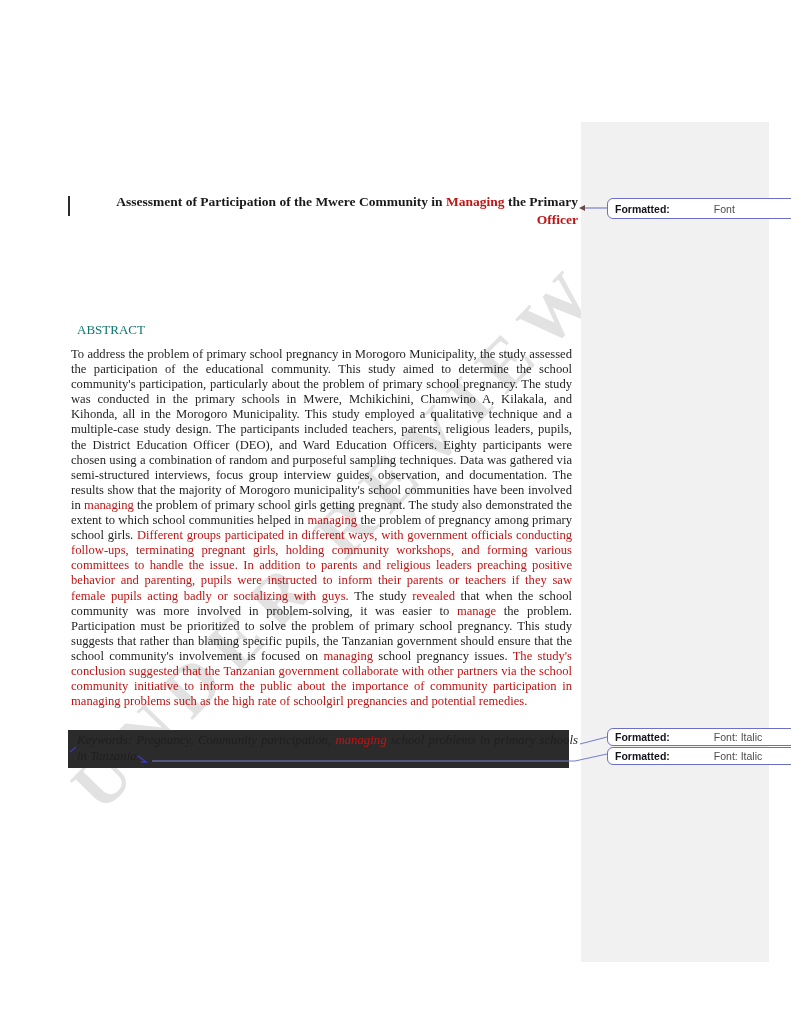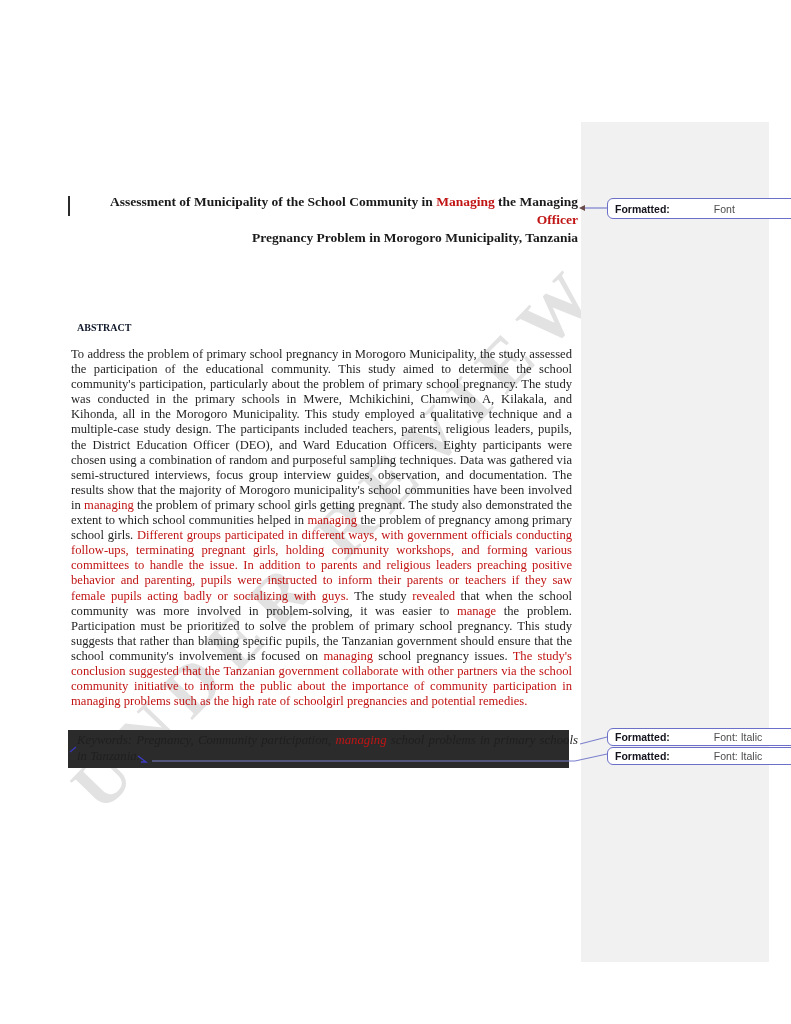--- a/index.html
+++ b/index.html
@@ -47,23 +47,23 @@
     left:77px; top:193px; width:501px;
     font-weight:bold;
     font-size:13.5px;
     line-height:18px;
     text-align:right;
     color:#1a1a1a;
   }
   .abstract-heading{
     position:absolute;
     left:77px; top:322px;
-    font-weight:bold;
-    font-size:10px;
-    color:#0f172a;
+    font-weight:normal;
+    font-size:13px;
+    color:#0f766e;
   }
   .abstract-body{
     position:absolute;
     left:71px; top:347px; width:501px;
     font-size:12.6px;
     line-height:15.1px;
     text-align:justify;
     color:#1f1f1f;
   }
   .keywords{
@@ -109,22 +109,21 @@
 <body>
 
 <div class="watermark">UNDER REVIEW</div>
 
 <div class="markup-band"></div>
 
 <div class="change-bar title"></div>
 <div class="change-bar keywords"></div>
 
 <div class="doc-title">
-  <span>Assessment of Municipality of the School Community in </span><span class="red">Managing</span><span> the Managing </span><span class="red">Officer</span><br>
-  <span>Pregnancy Problem in Morogoro Municipality, Tanzania</span>
+  <span>Assessment of Participation of the Mwere Community in </span><span class="red">Managing</span><span> the Primary </span><span class="red">Officer</span><br>
 </div>
 
 <div class="abstract-heading">ABSTRACT</div>
 
 <div class="abstract-body"><span>To address the problem of primary school pregnancy in Morogoro Municipality, the study assessed the participation of the educational community. This study aimed to determine the school community's participation, particularly about the problem of primary school pregnancy. The study was conducted in the primary schools in Mwere, Mchikichini, Chamwino A, Kilakala, and Kihonda, all in the Morogoro Municipality. This study employed a qualitative technique and a multiple-case study design. The participants included teachers, parents, religious leaders, pupils, the District Education Officer (DEO), and Ward Education Officers. Eighty participants were chosen using a combination of random and purposeful sampling techniques. Data was gathered via semi-structured interviews, focus group interview guides, observation, and documentation. The results show that the majority of Morogoro municipality's school communities have been involved in </span><span class="red">managing</span><span> the problem of primary school girls getting pregnant. The study also demonstrated the extent to which school communities helped in </span><span class="red">managing</span><span> the problem of pregnancy among primary school girls. </span><span class="red">Different groups participated in different ways, with government officials conducting follow-ups, terminating pregnant girls, holding community workshops, and forming various committees to handle the issue. In addition to parents and religious leaders preaching positive behavior and parenting, pupils were instructed to inform their parents or teachers if they saw female pupils acting badly or socializing with guys.</span><span>  The study </span><span class="red">revealed</span><span> that when the school community was more involved in problem-solving, it was easier to </span><span class="red">manage</span><span> the problem. Participation must be prioritized to solve the problem of primary school pregnancy. This study suggests that rather than blaming specific pupils, the Tanzanian government should ensure that the school community's involvement is focused on </span><span class="red">managing</span><span> school pregnancy issues. </span><span class="red">The study's conclusion suggested that the Tanzanian government collaborate with other partners via the school community initiative to inform the public about the importance of community participation in managing problems such as the high rate of schoolgirl pregnancies and potential remedies.</span></div>
 
 <div class="keywords"><span>Keywords: Pregnancy, Community participation, </span><span class="red">managing</span><span> school problems in primary schools in Tanzania.</span></div>
 
 <div class="callout c1">
   <span class="lbl">Formatted:</span>

